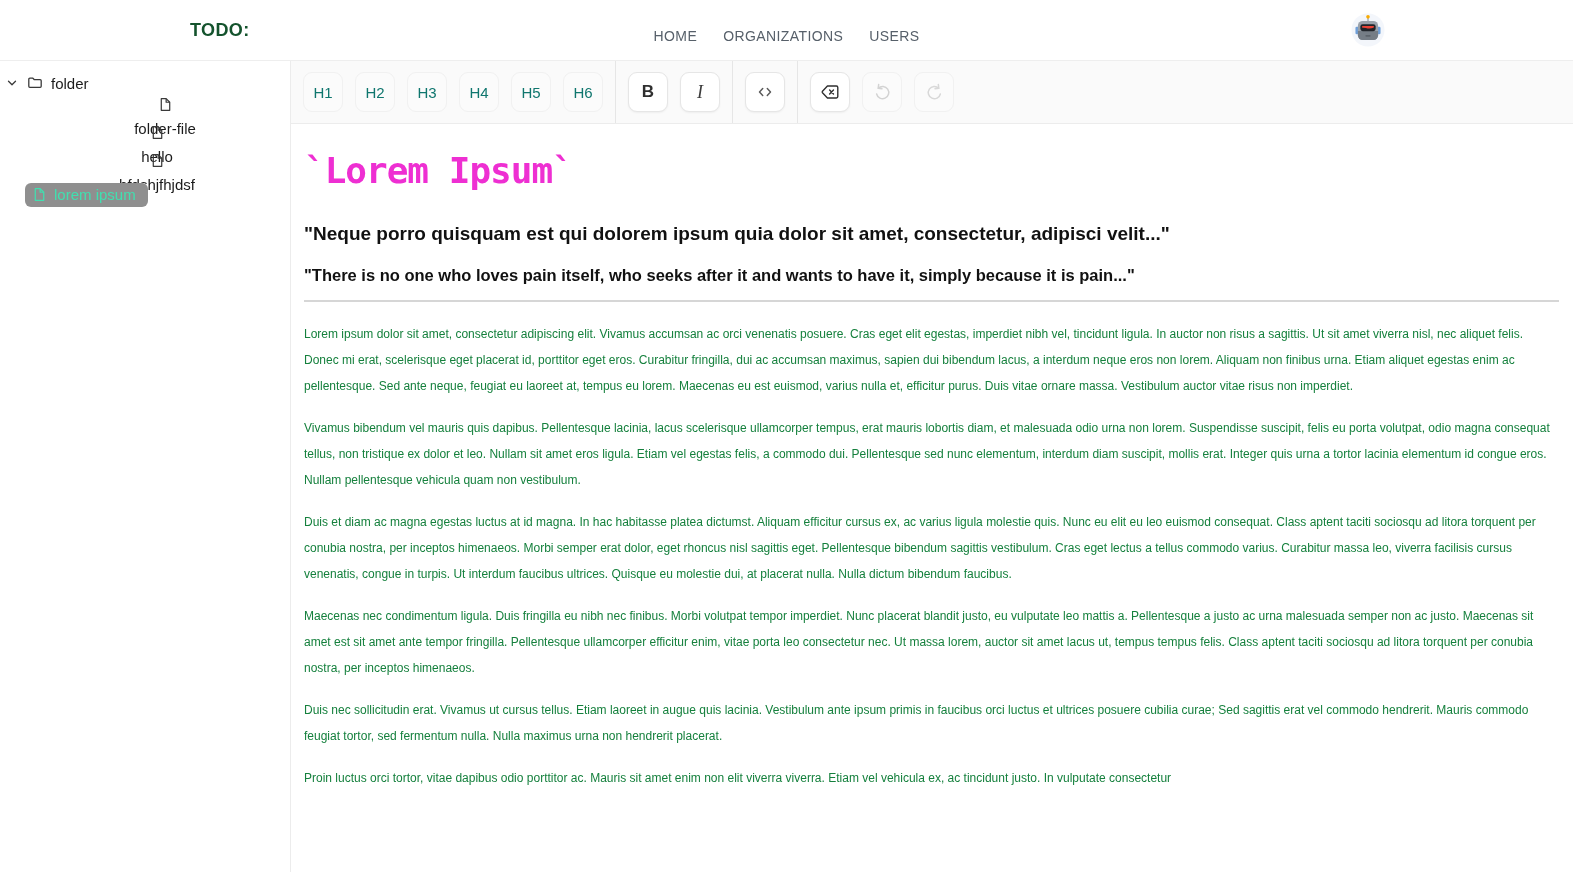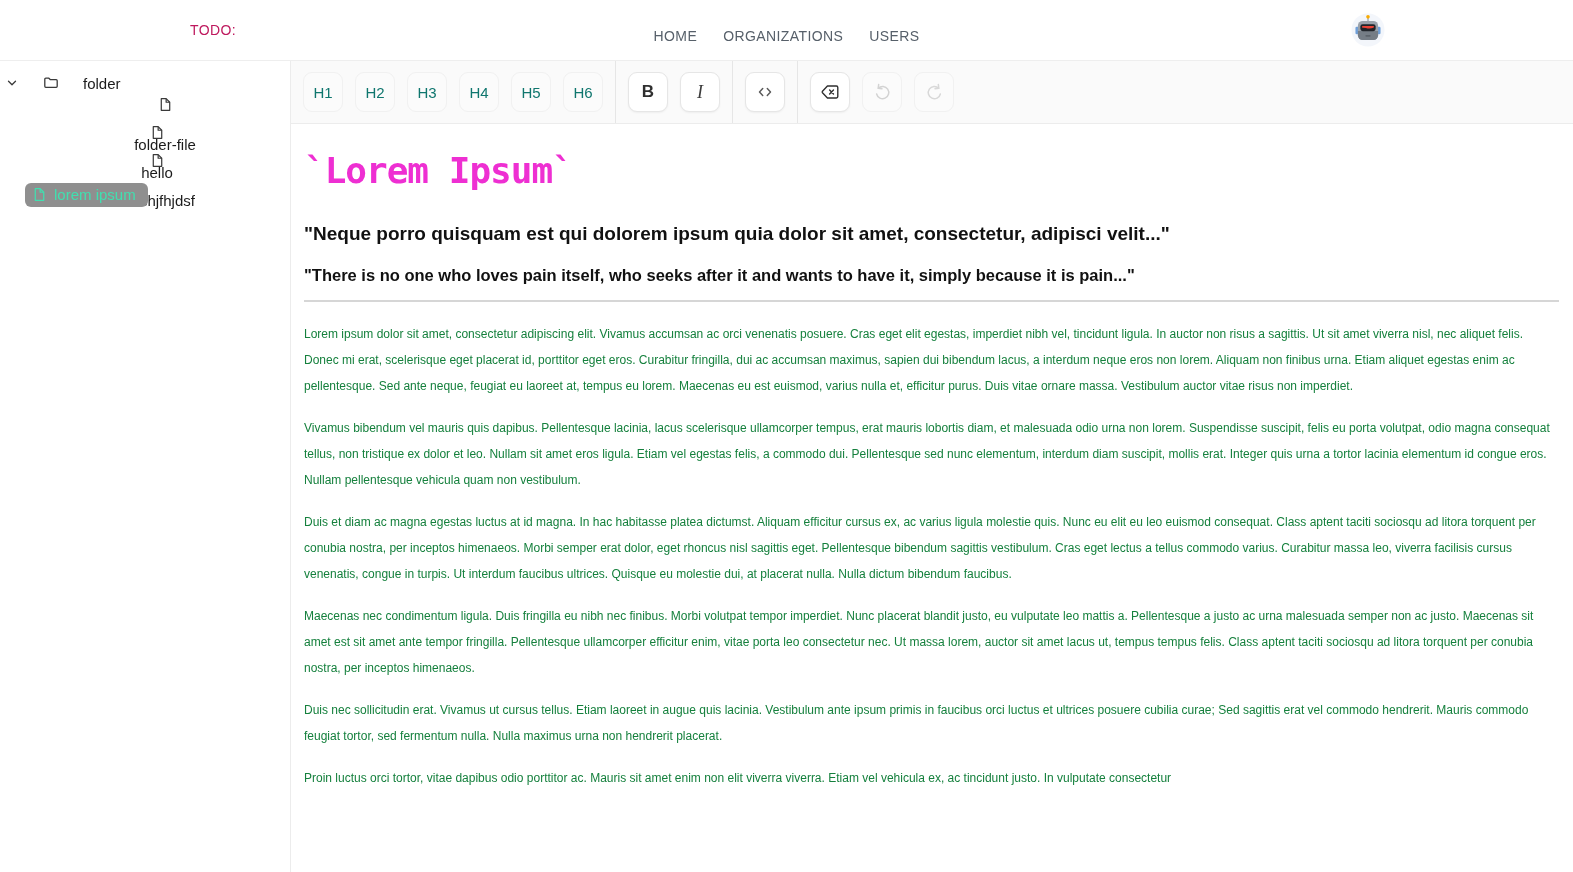--- a/index.html
+++ b/index.html
@@ -2,36 +2,36 @@
 <html style="--accent-pink: #ee2fd2; --selected-bg: #8f8f8f; --selected-text: #40e0b0; --nav-link: #57606a; --toolbar-bg: #fafafa;"><head>
 <meta charset="utf-8">
 <style>
   * { margin:0; padding:0; box-sizing:border-box; }
   html,body { width:1573px; height:872px; overflow:hidden; background:#ffffff;
     font-family:"Liberation Sans", sans-serif; color:#1f2328; }
 
   
   .navbar { position:relative; height:61px; display:flex; align-items:center;
     padding:0 190px; border-bottom:1px solid #eeeeee; background:#fff; }
-  .brand { font-size:14px; font-weight:400; letter-spacing:.4px; color:#be185d; }
+  .brand { font-size:18px; font-weight:700; letter-spacing:.4px; color:#14532d; }
   .main-nav { position:absolute; left:50%; transform:translateX(-50%);
     display:flex; gap:26px;margin-top:11px; }
   .main-nav a { font-size:14px; color:var(--nav-link,#57606a); text-decoration:none;
     letter-spacing:.4px; cursor:pointer; }
   .avatar { position:absolute; right:188px; top:13px; width:34px; height:34px;
     cursor:pointer; }
   .avatar svg { width:34px; height:34px; display:block; }
 
   
   .layout { display:flex; height:811px; }
 
   
   .sidebar { width:291px; flex:0 0 291px; border-right:1px solid #ececec;
     padding-top:8px; background:#fff; }
-  .tree-row { height:28px; display:flex; align-items:center; gap:24px;
+  .tree-row { height:28px; display:flex; align-items:center; gap:8px;
     font-size:15px; color:#1b1b1b; cursor:pointer; white-space:nowrap; }
   .tree-row svg { flex:0 0 auto; }
   .row-folder { padding-left:5px; }
   .row-file   { padding-left:24px;flex-direction:column; }
   .row-file.indent { padding-left:40px; }
   .row-selected { padding-left:25px; }
   .sel-pill { display:inline-flex; align-items:center; gap:7px;
     background:var(--selected-bg,#8f8f8f); color:var(--selected-text,#40e0b0);
     border-radius:6px; padding:3px 12px 4px 7px; }
   .tree-icon { color:#3a3a3a; }

